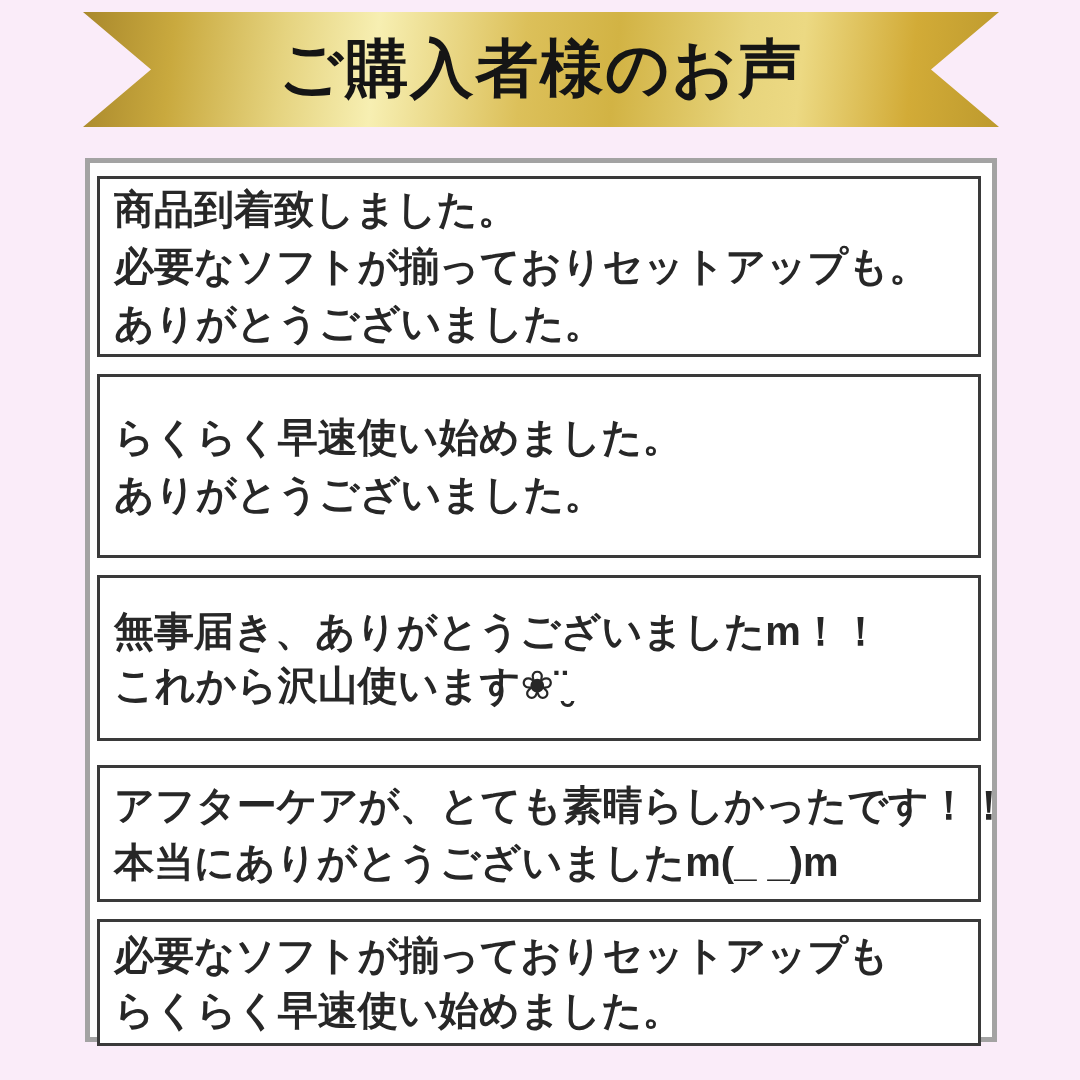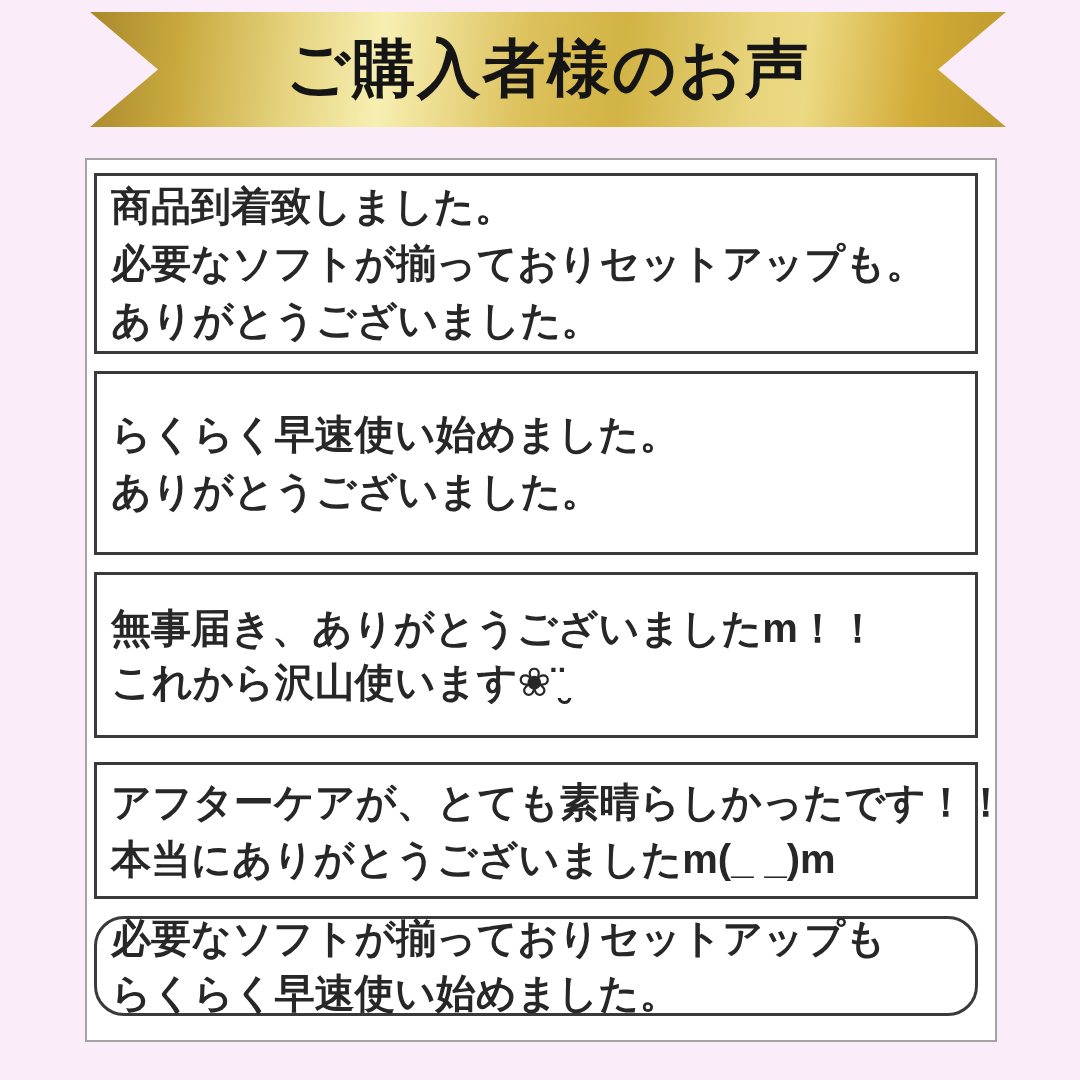--- a/index.html
+++ b/index.html
@@ -3,54 +3,54 @@
 <meta charset="utf-8">
 <style>
   html,body{margin:0;padding:0;}
   body{
     width:1080px;height:1080px;position:relative;overflow:hidden;
     background:#faecf9;
     font-family:"Liberation Sans","DejaVu Sans",sans-serif;
   }
   
   .ribbon{
-    position:absolute;left:90px;top:12px;width:916px;height:115px;
+    position:absolute;left:83px;top:12px;width:916px;height:115px;
     background:linear-gradient(96deg,
       #a9882c 0%, #c9a93e 10%, #e5d37f 22%, #f7efb2 32%,
       #dcc05a 48%, #d2b344 58%, #e7d47c 72%, #ecd983 78%,
       #d2ab37 90%, #bd9a2e 100%);
     clip-path:polygon(0 0,100% 0,calc(100% - 68px) 50%,100% 100%,0 100%,68px 50%);
     display:flex;align-items:center;justify-content:center;
   }
   .ribbon-title{
     font-size:63px;font-weight:800;color:#151515;letter-spacing:2px;
     line-height:1;transform:translateY(-1px);
   }
   
   .frame{
     position:absolute;left:85px;top:158px;width:912px;height:884px;
     box-sizing:border-box;background:#ffffff;
-    border:2px solid #a3a3a3;
+    border:5px solid #a3a3a3;
     padding:13px 7px 6px 7px;
   }
   
   .review{
     box-sizing:border-box;width:884px;background:#ffffff;
     border:3px solid #3a3a3a;
     padding:2px 10px 2px 14px;
     margin:0 0 17px 0;
     display:flex;flex-direction:column;justify-content:center;
     color:#272727;font-weight:700;font-size:40px;
   }
   .review .line{white-space:nowrap;}
   .b1{height:181px;line-height:57px;}
   .b2{height:184px;line-height:57px;}
   .b3{height:166px;line-height:54px;}
   .b4{height:137px;line-height:57px;margin-top:24px;}
-  .b5{height:100px;line-height:55px;border-radius:30px;}
+  .b5{height:127px;line-height:55px;}
 </style>
 </head>
 <body>
 
 <div class="ribbon">
   <div class="ribbon-title">ご購入者様のお声</div>
 </div>
 
 <div class="frame">
 

